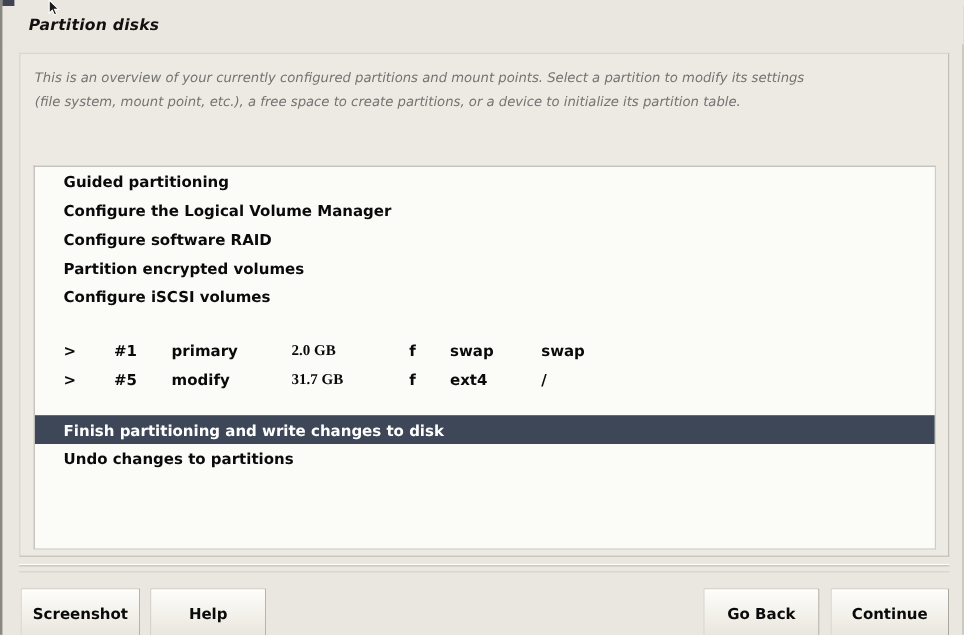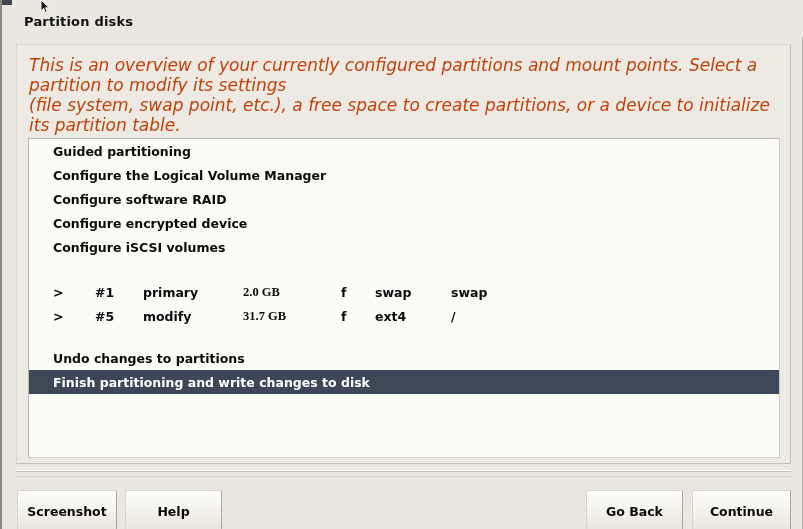--- a/index.html
+++ b/index.html
@@ -57,20 +57,21 @@
 
   
   #titlebar {
     position: absolute;
     left: 2px; top: 5px;
     width: 799px;
     height: 32px;
     background: #e9e7df;
     display: flex;
     align-items: center;
+    font-style: italic;
   }
   #title-text {
     margin-left: 20px;
     font-size: 13px;
     font-weight: bold;
     letter-spacing: 0.2px;
     color: #111111;
   }
 
   
@@ -82,23 +83,23 @@
     background: #eceae2;
     border: 1px solid #c2c0b6;
     border-top-color: #d8d6cd;
     border-left-color: #d8d6cd;
   }
 
   
   #description {
     margin: 10px 12px 0 12px;
     font-style: italic;
-    font-size: 17px;
+    font-size: 11px;
     line-height: 20px;
-    color: #c2410c;
+    color: #737373;
   }
 
   
   #listbox {
     position: absolute;
     left: 11px;
     top: 48px;
     width: 752px;
     height: 320px;
     background: #fbfbf8;
@@ -215,36 +216,36 @@
   </div>
 
   <div id="titlebar">
     <span id="title-text">Partition disks</span>
   </div>
 
   <div id="content">
 
     <div id="description">
       <div>This is an overview of your currently configured partitions and mount points. Select a partition to modify its settings</div>
-      <div>(file system, swap point, etc.), a free space to create partitions, or a device to initialize its partition table.</div>
+      <div>(file system, mount point, etc.), a free space to create partitions, or a device to initialize its partition table.</div>
     </div>
 
     <div id="listbox">
 
       <div class="row">
         <span>Guided partitioning</span>
       </div>
       <div class="row">
         <span>Configure the Logical Volume Manager</span>
       </div>
       <div class="row">
         <span>Configure software RAID</span>
       </div>
       <div class="row">
-        <span>Configure encrypted device</span>
+        <span>Partition encrypted volumes</span>
       </div>
       <div class="row">
         <span>Configure iSCSI volumes</span>
       </div>
 
       <div class="row spacer"></div>
 
 
       <div class="row part">
         <span class="col-arrow">&gt;</span>
@@ -261,25 +262,25 @@
         <span class="col-num">#5</span>
         <span class="col-type">modify</span>
         <span class="col-size">31.7 GB</span>
         <span class="col-flag">f</span>
         <span class="col-fs">ext4</span>
         <span class="col-mount">/</span>
       </div>
 
       <div class="row spacer-sm"></div>
 
-      <div class="row">
-        <span>Undo changes to partitions</span>
-      </div>
       <div class="row selected">
         <span>Finish partitioning and write changes to disk</span>
+      </div>
+      <div class="row">
+        <span>Undo changes to partitions</span>
       </div>
 
     </div>
   </div>
 
   <div id="sep-wrap">
     <div class="sep-line" id="sep1"></div>
     <div class="sep-line" id="sep2"></div>
     <div class="sep-line" id="sep3"></div>
   </div>

